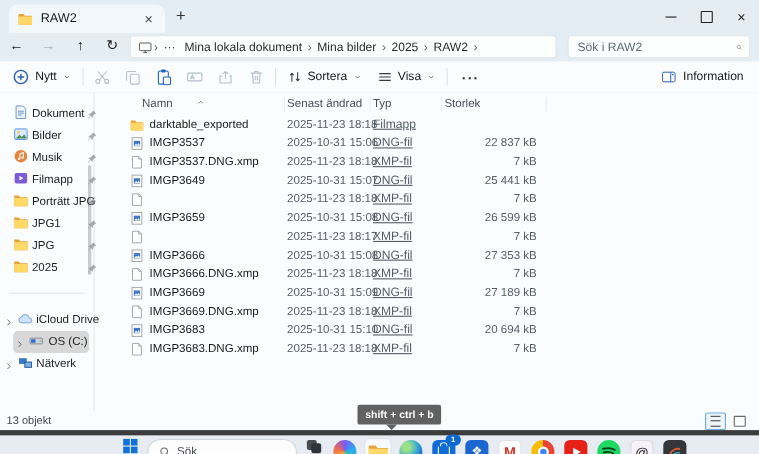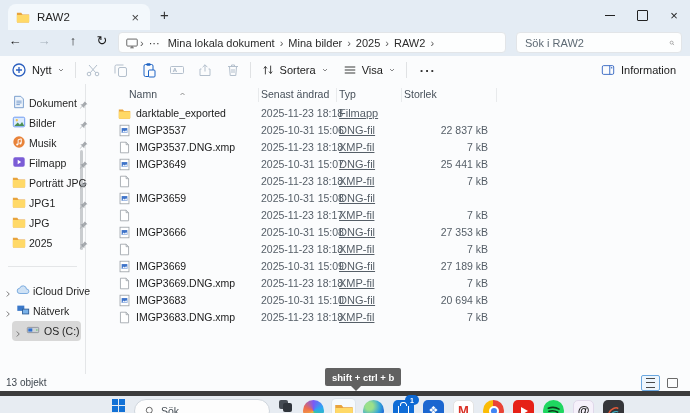--- a/index.html
+++ b/index.html
@@ -409,44 +409,44 @@
           <span class="expander " style=""><svg viewBox="0 0 16 16">
               <path d="M6 4l4 4-4 4" fill="none" stroke="#666" stroke-width="1.4"></path>
             </svg></span>
           <span class="sb-icon icn14 withchev">
             <svg viewBox="0 0 16 16">
               <path d="M4.5 12a3 3 0 0 1-.3-6A4 4 0 0 1 12 7a2.5 2.5 0 0 1 .5 5z" fill="#cfe2f5" stroke="#6fa3dc"></path>
             </svg>
           </span>
           <span class="sb-label withchev">iCloud Drive</span>
         </div>
-        <div class="sb-item ">
-          <span class="expander " style=""><svg viewBox="0 0 16 16">
-              <path d="M6 4l4 4-4 4" fill="none" stroke="#666" stroke-width="1.4"></path>
-            </svg></span>
-          <span class="sb-icon icn14 withchev">
-            <svg viewBox="0 0 16 16">
-              <rect x="1.5" y="3" width="8" height="6" fill="#3a78c9"></rect>
-              <rect x="7.5" y="7" width="7" height="5.5" fill="#79b1e8" stroke="#2b5a96"></rect>
-            </svg>
-          </span>
-          <span class="sb-label withchev">Nätverk</span>
-        </div>
         <div class="sb-item selected">
           <span class="expander " style="left:13px;"><svg viewBox="0 0 16 16">
               <path d="M6 4l4 4-4 4" fill="none" stroke="#666" stroke-width="1.4"></path>
             </svg></span>
           <span class="sb-icon icn14 indent1">
             <svg viewBox="0 0 16 16">
               <rect x="1.5" y="5" width="13" height="6" rx="1" fill="#ccd1d6" stroke="#8a8f96"></rect>
               <rect x="2.6" y="6.2" width="4.6" height="3.6" fill="#2f6fd0"></rect>
               <circle cx="12.4" cy="8" r=".9" fill="#69c869"></circle>
             </svg>
           </span>
           <span class="sb-label indent1">OS (C:)</span>
+        </div>
+        <div class="sb-item ">
+          <span class="expander " style=""><svg viewBox="0 0 16 16">
+              <path d="M6 4l4 4-4 4" fill="none" stroke="#666" stroke-width="1.4"></path>
+            </svg></span>
+          <span class="sb-icon icn14 withchev">
+            <svg viewBox="0 0 16 16">
+              <rect x="1.5" y="3" width="8" height="6" fill="#3a78c9"></rect>
+              <rect x="7.5" y="7" width="7" height="5.5" fill="#79b1e8" stroke="#2b5a96"></rect>
+            </svg>
+          </span>
+          <span class="sb-label withchev">Nätverk</span>
         </div>
       <div class="sb-scroll"></div>
     </div>
     <div class="content">
       <div class="listhead" id="listhead">
           <span class="hcell h-name">Namn</span>
           <span class="hcell h-mod">Senast ändrad</span>
           <span class="hcell h-type">Typ</span>
           <span class="hcell h-size">Storlek</span>
           <span class="h-caret"><svg viewBox="0 0 16 16">
@@ -523,20 +523,21 @@
     <span class="c-icon">
               <svg viewBox="0 0 16 16">
                 <rect x="2.5" y="1.5" width="11" height="13" fill="#fff" stroke="#9aa0a6"></rect>
                 <rect x="4.5" y="5" width="7" height="6" fill="#3f74c9"></rect>
                 <path d="M5 10.5l2-2.5 1.5 1.5 1.5-2 1.5 3z" fill="#fff"></path>
               </svg>
             </span>
     <span class="c-name">IMGP3659</span>
     <span class="c-mod">2025-10-31 15:08</span>
     <span class="c-type">DNG-fil</span>
+    <span class="c-size">26 599 kB</span>
   </div>
           <div class="frow">
     <span class="c-icon">
               <svg viewBox="0 0 16 16">
                 <path d="M3 1.5h7l3 3V14.5H3z" fill="#fff" stroke="#9aa0a6"></path>
                 <path d="M10 1.5v3h3" fill="none" stroke="#9aa0a6"></path>
               </svg>
             </span>
     <span class="c-mod">2025-11-23 18:17</span>
     <span class="c-type">XMP-fil</span>
@@ -555,20 +556,21 @@
     <span class="c-type">DNG-fil</span>
     <span class="c-size">27 353 kB</span>
   </div>
           <div class="frow">
     <span class="c-icon">
               <svg viewBox="0 0 16 16">
                 <path d="M3 1.5h7l3 3V14.5H3z" fill="#fff" stroke="#9aa0a6"></path>
                 <path d="M10 1.5v3h3" fill="none" stroke="#9aa0a6"></path>
               </svg>
             </span>
+    <span class="c-name">IMGP3666.DNG.xmp</span>
     <span class="c-mod">2025-11-23 18:18</span>
     <span class="c-type">XMP-fil</span>
     <span class="c-size">7 kB</span>
   </div>
           <div class="frow">
     <span class="c-icon">
               <svg viewBox="0 0 16 16">
                 <rect x="2.5" y="1.5" width="11" height="13" fill="#fff" stroke="#9aa0a6"></rect>
                 <rect x="4.5" y="5" width="7" height="6" fill="#3f74c9"></rect>
                 <path d="M5 10.5l2-2.5 1.5 1.5 1.5-2 1.5 3z" fill="#fff"></path>

